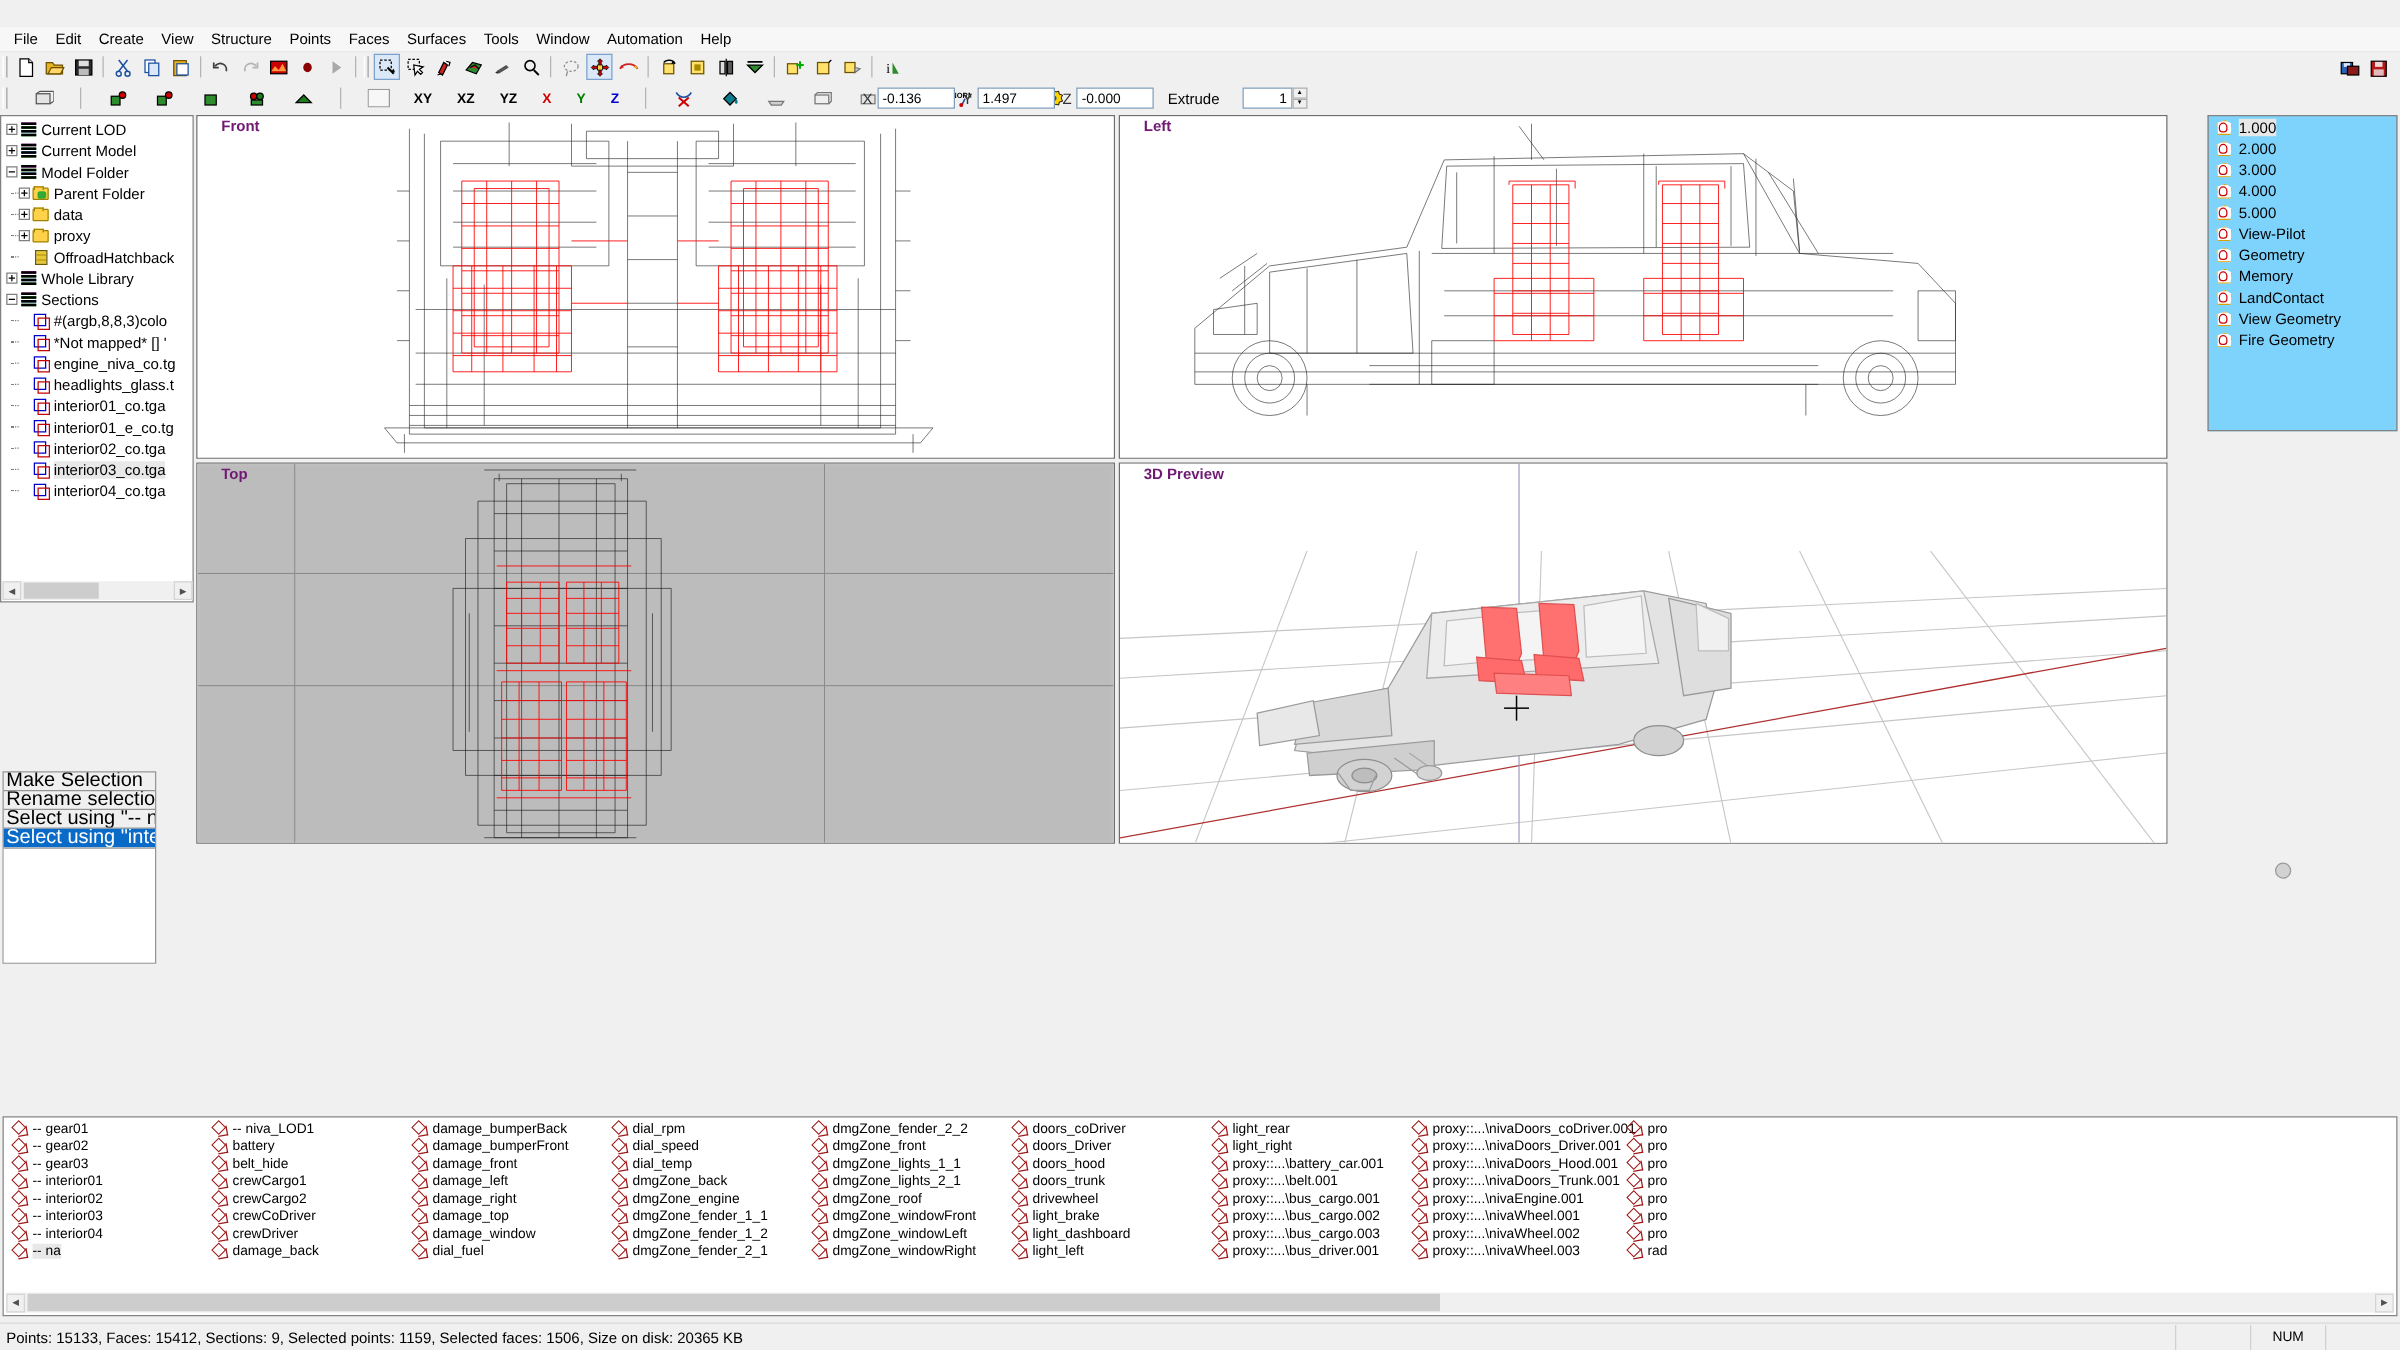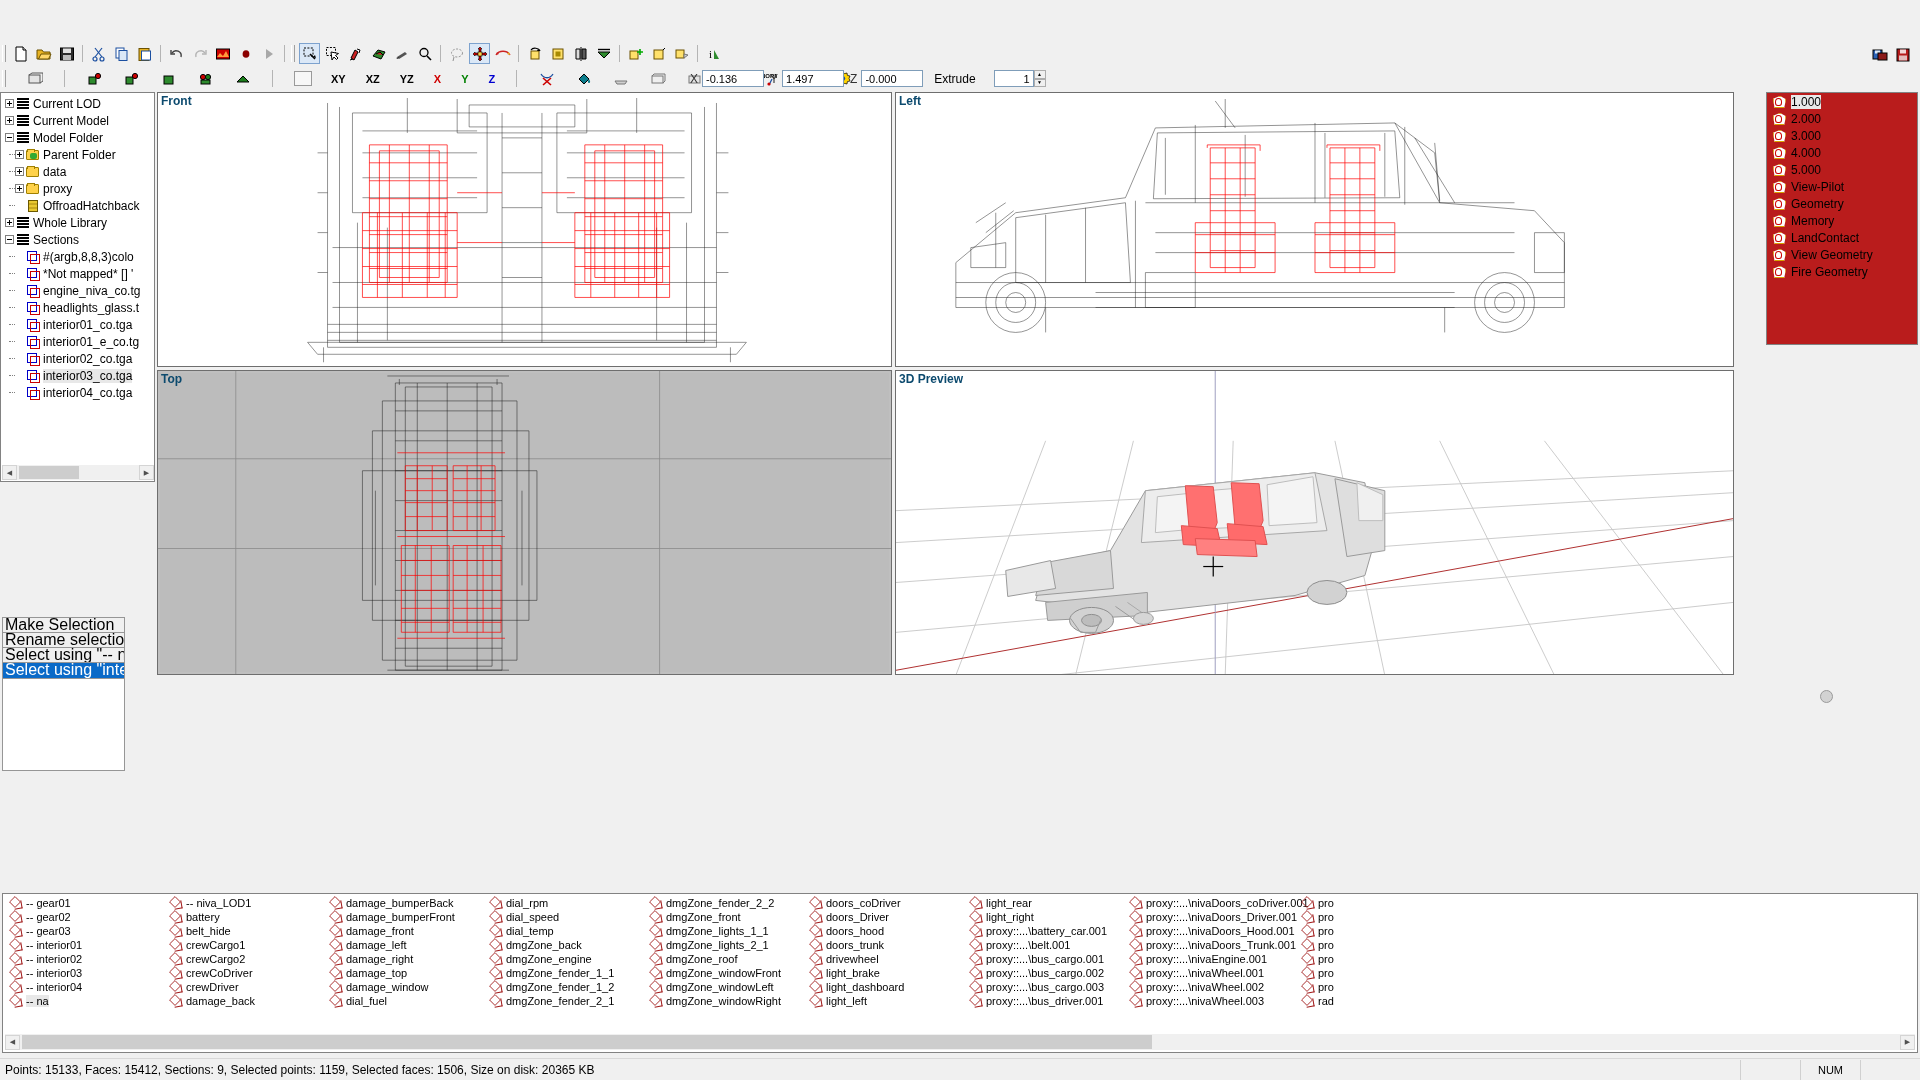--- a/index.html
+++ b/index.html
@@ -204,43 +204,43 @@
   .ctx-item.hl { background:#0a6ac8; color:#fff; border-bottom:none; }
   .ctx-body {
     height:92px; background:#fff; border-top:1px solid #969696;
   }
 
   
   .vp {
     position:absolute; background:#ffffff; border:1px solid #6e6e6e;
   }
   .vp-label {
-    position:absolute; left:3px; top:1px; font-size:12px; font-weight:bold;
-    color:#0c4a6e; z-index:5; background:transparent;
+    position:absolute; left:19px; top:1px; font-size:12px; font-weight:bold;
+    color:#701a75; z-index:5; background:transparent;
   }
   .vp-canvas { position:absolute; inset:0; overflow:hidden; }
 
   .vp-front { left:157px; top:0px;  width:735px; height:275px; }
   .vp-left  { left:895px; top:0px;  width:839px; height:275px; }
   .vp-top   { left:157px; top:278px;width:735px; height:305px; }
   .vp-3d    { left:895px; top:278px;width:839px; height:305px; }
 
   .vp-top .vp-canvas { background:#bfbfbf; }
   .vp-3d  .vp-canvas { background:#ffffff; }
 
   
   .top-gray {
     position:absolute; left:2px; top:2px; right:2px; bottom:2px;
     background:#bcbcbc;
   }
 
   
   .lod-panel {
     position:absolute; left:1766px; top:0; width:152px; height:253px;
-    background:#b91c1c; border:1px solid #828282; overflow:hidden;
+    background:#7dd3fc; border:1px solid #828282; overflow:hidden;
   }
   .lod-row { display:flex; align-items:center; height:17px; padding-left:5px; font-size:12px; }
   .lod-ico { width:14px; height:13px; margin-right:5px; position:relative; flex:0 0 auto;}
   .lod-ico:before{
     content:""; position:absolute; left:1px; top:1px; width:11px; height:10px;
     background:#ffffff; border:1.5px solid #d8a200;
     clip-path: polygon(0 22%, 55% 0, 100% 28%, 86% 100%, 12% 100%);
   }
   .lod-ico:after{
     content:""; position:absolute; left:3px; top:3px; width:5px; height:6px;
@@ -297,20 +297,34 @@
 
   
   .wf { position:absolute; inset:0; }
 </style>
 </head>
 <body>
 
 <div class="app">
 
 
+  <div class="menubar">
+    <div class="menu-item">File</div>
+    <div class="menu-item">Edit</div>
+    <div class="menu-item">Create</div>
+    <div class="menu-item">View</div>
+    <div class="menu-item">Structure</div>
+    <div class="menu-item">Points</div>
+    <div class="menu-item">Faces</div>
+    <div class="menu-item">Surfaces</div>
+    <div class="menu-item">Tools</div>
+    <div class="menu-item">Window</div>
+    <div class="menu-item">Automation</div>
+    <div class="menu-item">Help</div>
+  </div>
 
   <div class="toolbar row1">
     <div class="gripper"></div>
 
     <div class="tbtn">
       <svg width="16" height="16" viewBox="0 0 16 16">
           <path d="M3 1h7l3 3v11H3z" fill="#fff" stroke="#000" stroke-width="1"></path>
           <path d="M10 1v3h3" fill="#ddd" stroke="#000" stroke-width="1"></path>
         </svg>
     </div>

